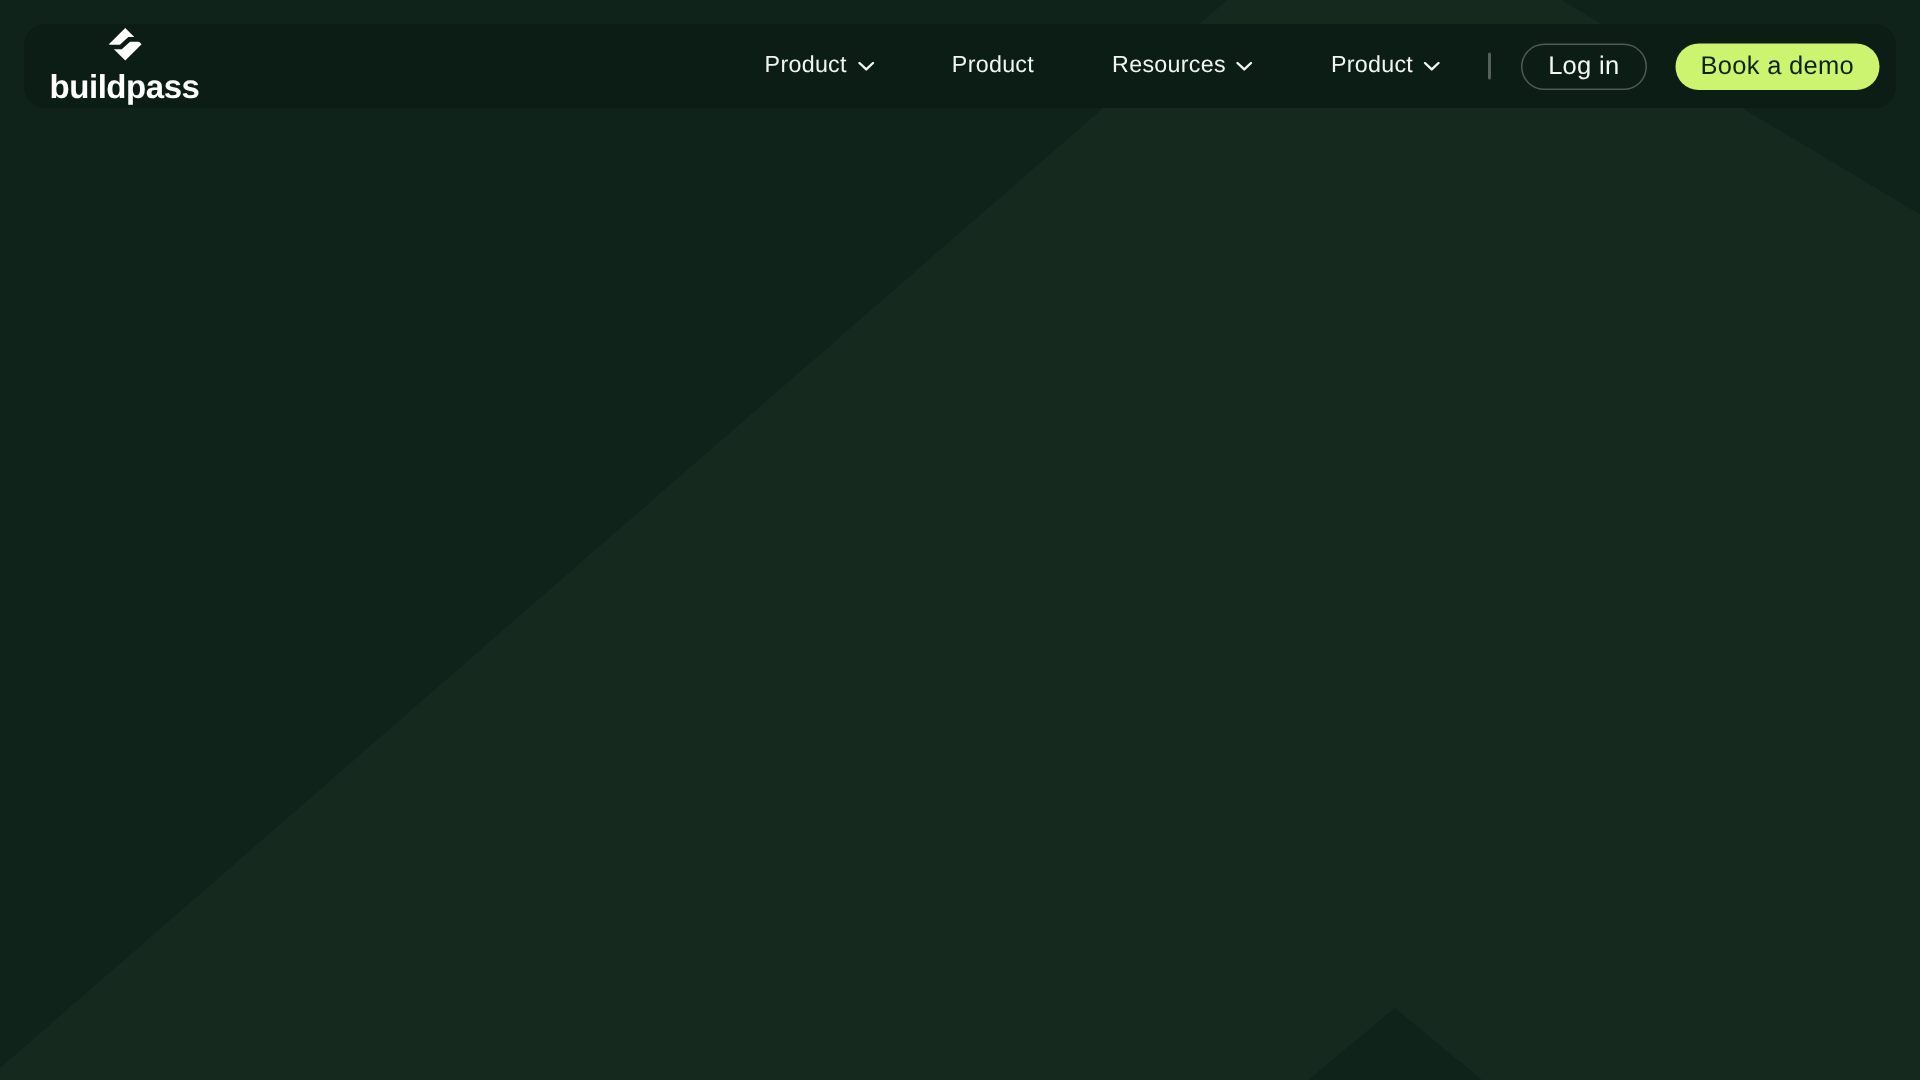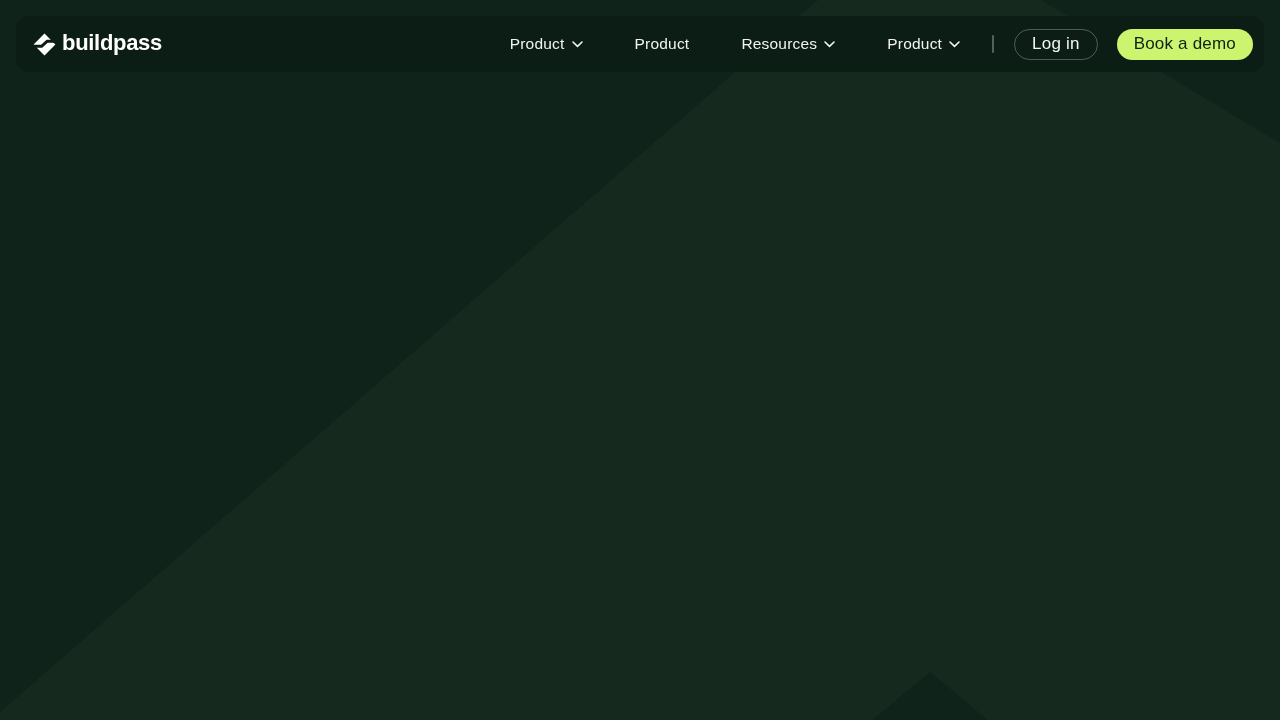--- a/index.html
+++ b/index.html
@@ -23,21 +23,21 @@
   .bg-shape{fill:var(--shape-dark);}
   
   .navbar{
     position:absolute;left:16px;top:16px;right:16px;height:56px;
     background:var(--navbar-bg);
     border-radius:14px;
     display:flex;align-items:center;
     padding:0 11px 0 17px;
     z-index:5;
   }
-  .brand{display:flex;align-items:center;gap:6px;text-decoration:none;cursor:pointer;}
+  .brand{display:flex;align-items:center;gap:6px;text-decoration:none;cursor:pointer;flex-direction:column;}
   .brand-text{
     color:#ffffff;font-size:22px;font-weight:700;letter-spacing:-0.3px;line-height:1;
     padding-bottom:2px;
   }
   .nav-right{display:flex;align-items:center;margin-left:auto;}
   .nav-links{display:flex;align-items:center;gap:52px;margin-right:32px;}
   .nav-link{
     display:flex;align-items:center;gap:7px;
     color:var(--nav-text);font-size:15.5px;letter-spacing:0.2px;
     cursor:pointer;user-select:none;

